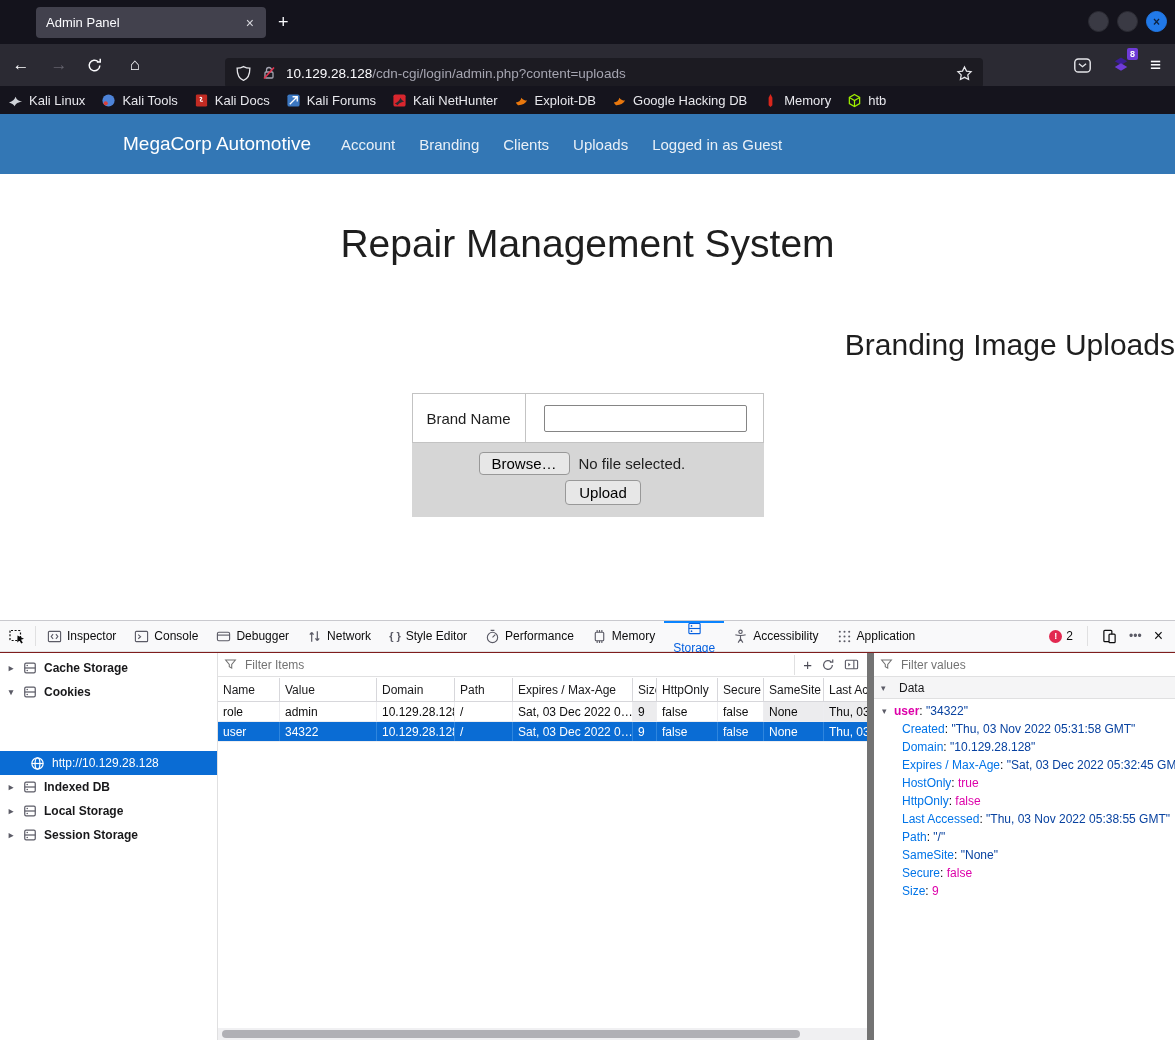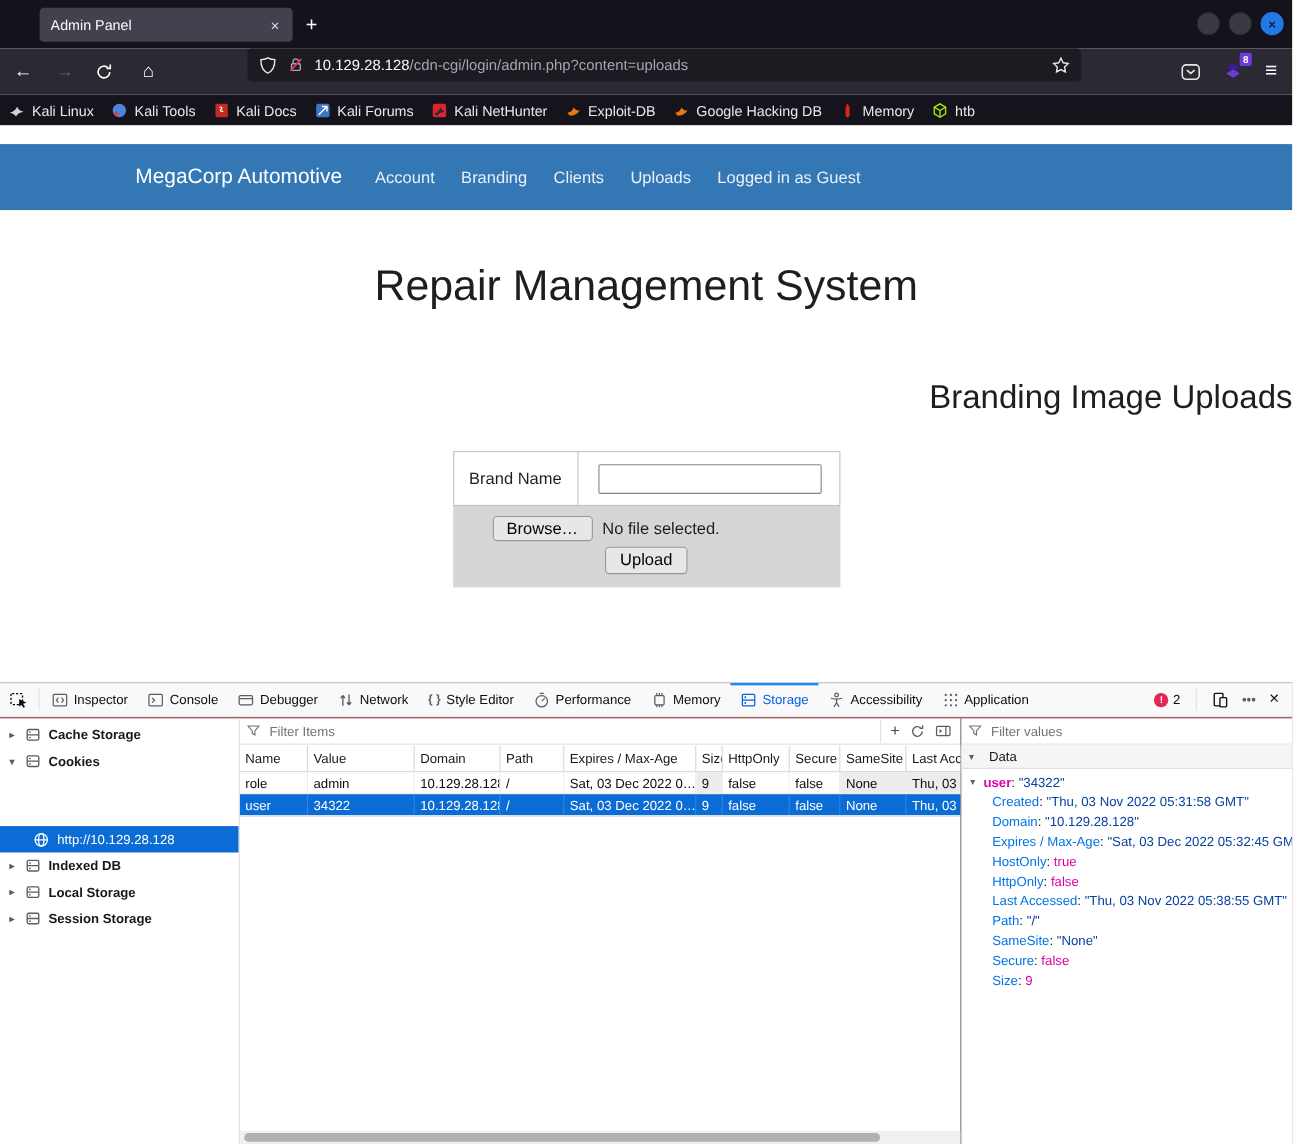--- a/index.html
+++ b/index.html
@@ -16,85 +16,85 @@
   .newtab { position:absolute; left:278px; top:9px; color:#fbfbfe; font-size:18px; line-height:26px; }
   .winctl { position:absolute; right:8px; top:11px; display:flex; gap:8px; }
   .wc { width:21px; height:21px; border-radius:50%; background:#3a3a44; border:1px solid #2c2c34; }
   .wc.close { background:#2179e8; border-color:#2179e8; color:#0e2240; font-weight:bold; font-size:12px;
               display:flex; align-items:center; justify-content:center; }
 
   .toolbar { position:absolute; left:0; top:44px; width:100%; height:42px; background:#2b2a33; }
   .nav-btns { position:absolute; left:10px; top:0; height:42px; display:flex; align-items:center; gap:16px; }
   .nav-glyph { color:#fbfbfe; font-size:17px; width:22px; text-align:center; }
   .nav-glyph.disabled { color:#63626c; }
-  .urlbar { position:absolute; left:225px; top:0; width:758px; height:30px; background:#1c1b22;
+  .urlbar { position:absolute; left:225px; top:14px; width:758px; height:30px; background:#1c1b22;
             border-radius:4px; display:flex; align-items:center; padding:0 10px; gap:9px; }
   .url-text { font-size:13.5px; white-space:nowrap; overflow:hidden; }
   .url-domain { color:#fbfbfe; }
   .url-path { color:#a5a5b1; }
   .url-star { margin-left:auto; color:#e6e6ea; }
   .toolbar-right { position:absolute; right:14px; top:0; height:42px; display:flex; align-items:center; gap:19px; }
   .ext-wrap { position:relative; }
   .ext-badge { position:absolute; top:-7px; right:-7px; background:#6f3bd8; color:#fff; font-size:9px;
                border-radius:2px; padding:1px 3px; font-weight:bold; }
   .menu-glyph { color:#fbfbfe; font-size:19px; }
 
   .bookmarks { position:absolute; left:0; top:86px; width:100%; height:28px; background:#15141d;
                display:flex; align-items:center; gap:16px; padding-left:8px; }
   .bookmark { display:flex; align-items:center; gap:6px; color:#e7e7ec; font-size:13px; white-space:nowrap; }
 
   
   .webpage { position:absolute; left:0; top:114px; width:100%; height:506px; background:#fff; }
-  .site-nav { height:60px; background:#3377b5; display:flex; align-items:center; padding-left:123px;margin-top:17px; }
+  .site-nav { height:60px; background:#3377b5; display:flex; align-items:center; padding-left:123px; }
   .brand { color:#ffffff; font-size:19px; margin-right:30px; }
   .site-link { color:#e9f0f7; font-size:15px; margin-right:24px; }
   .page-h1 { margin:48px 0 0; text-align:center; font-size:39px; font-weight:400; color:#1e1e1e; }
   .page-h2 { margin:62px 0 0; text-align:right; font-size:30px; font-weight:400; color:#1e1e1e; }
   .upload-box { width:352px; margin:31px auto 0; }
   .ub-row1 { display:flex; border:1px solid #c3c3c3; background:#fff; height:50px; }
   .ub-label { width:113px; border-right:1px solid #c3c3c3; display:flex; align-items:center;
               justify-content:center; font-size:15px; color:#1e1e1e; }
   .ub-input-cell { flex:1; display:flex; align-items:center; padding-left:18px; }
   .brand-input { width:203px; height:27px; border:1px solid #858585; border-radius:2px; font-size:14px; padding:0 6px; }
   .ub-row2 { background:#d6d6d6; padding:9px 0 12px; }
   .file-row { display:flex; align-items:center; padding-left:36px; gap:9px; }
   .gtk-btn { background:#e7e7e7; border:1px solid #989898; border-radius:4px; font-size:15px; color:#000;
-             padding:2px 12px; font-family:"Liberation Sans",sans-serif; }
+             padding:2px 12px; font-family:"Liberation Sans",sans-serif;margin-left:31px; }
   .file-status { font-size:15px; color:#1e1e1e; }
   .upload-row { text-align:center; margin-top:5px; }
   .upload-btn { padding:3px 13px; }
 
   
   .devtools { position:absolute; left:0; top:620px; width:100%; height:420px; background:#7f1d1d;
               border-top:1px solid #c9c9ce; font-size:12px; color:#0c0c0d; }
   .dt-toolbar { height:31px; background:#f9f9fa; border-bottom:1px solid #e0e0e1; display:flex; align-items:center; }
   .dt-pick { padding:0 8px 0 9px; color:#0c0c0d; display:flex; align-items:center; }
   .dt-sep { width:1px; height:20px; background:#e0e0e1; margin:0 2px; }
   .dt-tab { display:flex; align-items:center; gap:5px; padding:0 9px; height:31px; position:relative; color:#0c0c0d; }
   .dt-tab .ticon { color:#5b5b66; display:flex; align-items:center; }
-  .dt-tab.active { color:#0560df; }
+  .dt-tab.active { color:#0560df;flex-direction:column; }
   .dt-tab.active .ticon { color:#0560df; }
   .dt-tab.active::before { content:""; position:absolute; left:0; right:0; top:0; height:2px; background:#0a84ff; }
   .braces { font-weight:bold; font-size:11px; }
   .dt-toolbar-right { margin-left:auto; display:flex; align-items:center; gap:12px; padding-right:12px; color:#5b5b66; }
   .err-badge { display:flex; align-items:center; gap:4px; color:#0c0c0d; }
   .err-circle { width:13px; height:13px; border-radius:50%; background:#e22850; color:#fff; font-size:9px;
                 font-weight:bold; display:flex; align-items:center; justify-content:center; }
   .dt-close { font-size:16px; color:#0c0c0d; }
 
   .dt-body { position:absolute; left:0; top:32px; bottom:0; width:100%; display:flex; }
   .dt-sidebar { width:218px; border-right:1px solid #e0e0e1; padding-top:3px; background:#fff; overflow:hidden; }
   .sb-row { height:24px; display:flex; align-items:center; gap:7px; padding-left:6px; font-weight:bold; color:#18181a; }
   .sb-exp { width:10px; text-align:center; color:#5b5b66; font-size:9px; }
   .sb-icon { color:#5b5b66; display:flex; align-items:center; }
   .sb-row.child { padding-left:30px; font-weight:normal; }
   .sb-row.selected { background:#0a6cd4; color:#fff;margin-top:47px; }
   .sb-row.selected .sb-icon { color:#fff; }
 
-  .dt-main { width:656px; border-right:1px solid #737373; position:relative; overflow:hidden; background:#fff; }
+  .dt-main { width:656px; border-right:7px solid #737373; position:relative; overflow:hidden; background:#fff; }
   .dt-filter { height:24px; border-bottom:1px solid #e0e0e1; display:flex; align-items:center; padding:0 6px; gap:6px; }
   .funnel { color:#737373; display:flex; align-items:center; }
   .dt-filter-input { border:none; outline:none; flex:1; font-size:12px; background:transparent;
                      font-family:"Liberation Sans",sans-serif; color:#0c0c0d; }
   .dt-filter-input::placeholder { color:#737373; opacity:1; }
   .dt-filter-btns { display:flex; align-items:center; gap:9px; color:#5b5b66; padding-right:2px; }
   .plus-glyph { font-size:15px; line-height:1; color:#4a4a55; }
 
   .cookie-table { position:absolute; left:0; top:25px; width:760px; }
   .ct-header { display:flex; height:24px; border-bottom:1px solid #d7d7db; background:#fff; }

